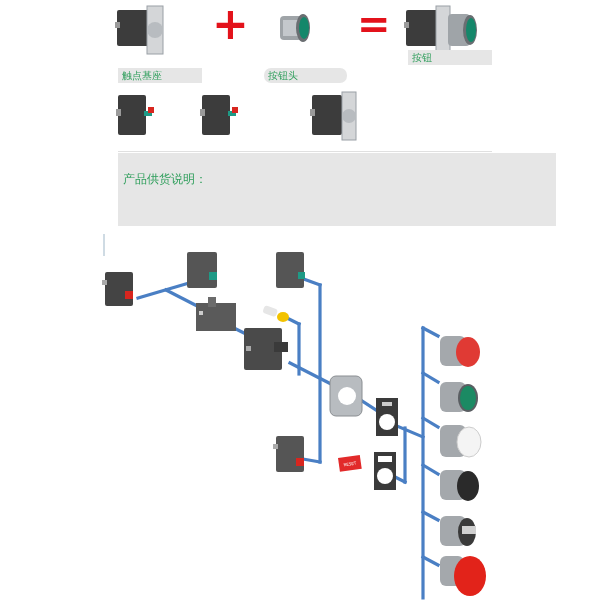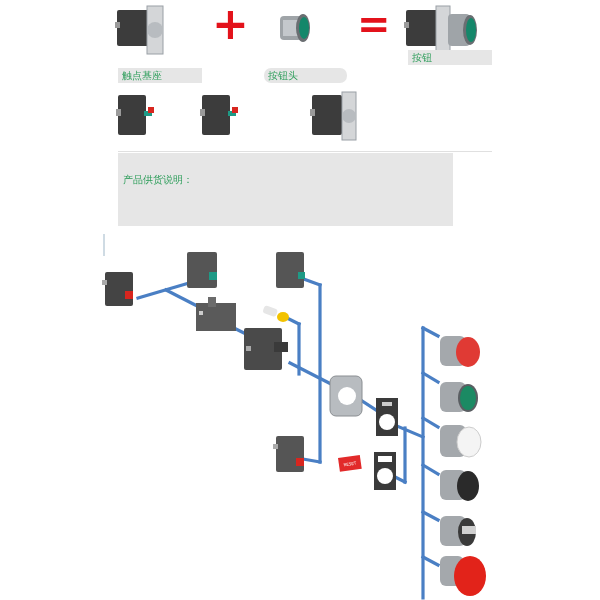--- a/index.html
+++ b/index.html
@@ -1,18 +1,18 @@
 <!DOCTYPE html>
 <html><head>
   <meta charset="utf-8">
   <style>
     html, body { margin: 0; padding: 0; background: #ffffff; }
     body { width: 600px; height: 600px; position: relative; overflow: hidden; font-family: "DejaVu Sans", sans-serif; }
     .label-box { position: absolute; height: 15px; background: #e6e6e6; color: #2e9e5b; font-size: 10px; line-height: 15px; padding-left: 4px; box-sizing: border-box; }
-    .info-box { position: absolute; left: 118px; top: 153px; width: 335px; height: 73px; background: #e6e6e6; color: #2e9e5b; font-size: 10px; line-height: 9px; box-sizing: border-box; padding: 22px 0 0 5px; }
+    .info-box { position: absolute; left: 118px; top: 153px; width: 438px; height: 73px; background: #e6e6e6; color: #2e9e5b; font-size: 12px; line-height: 9px; box-sizing: border-box; padding: 22px 0 0 5px; }
     .info-box .bold { font-weight: bold; }
     .op { position: absolute; color: #e3121b; font-weight: bold; font-family: "DejaVu Sans", sans-serif; }
     svg { position: absolute; left: 0; top: 0; }
   </style>
 </head>
 <body>
 
 <div>
 
   <svg width="600" height="600" style="pointer-events:none">

